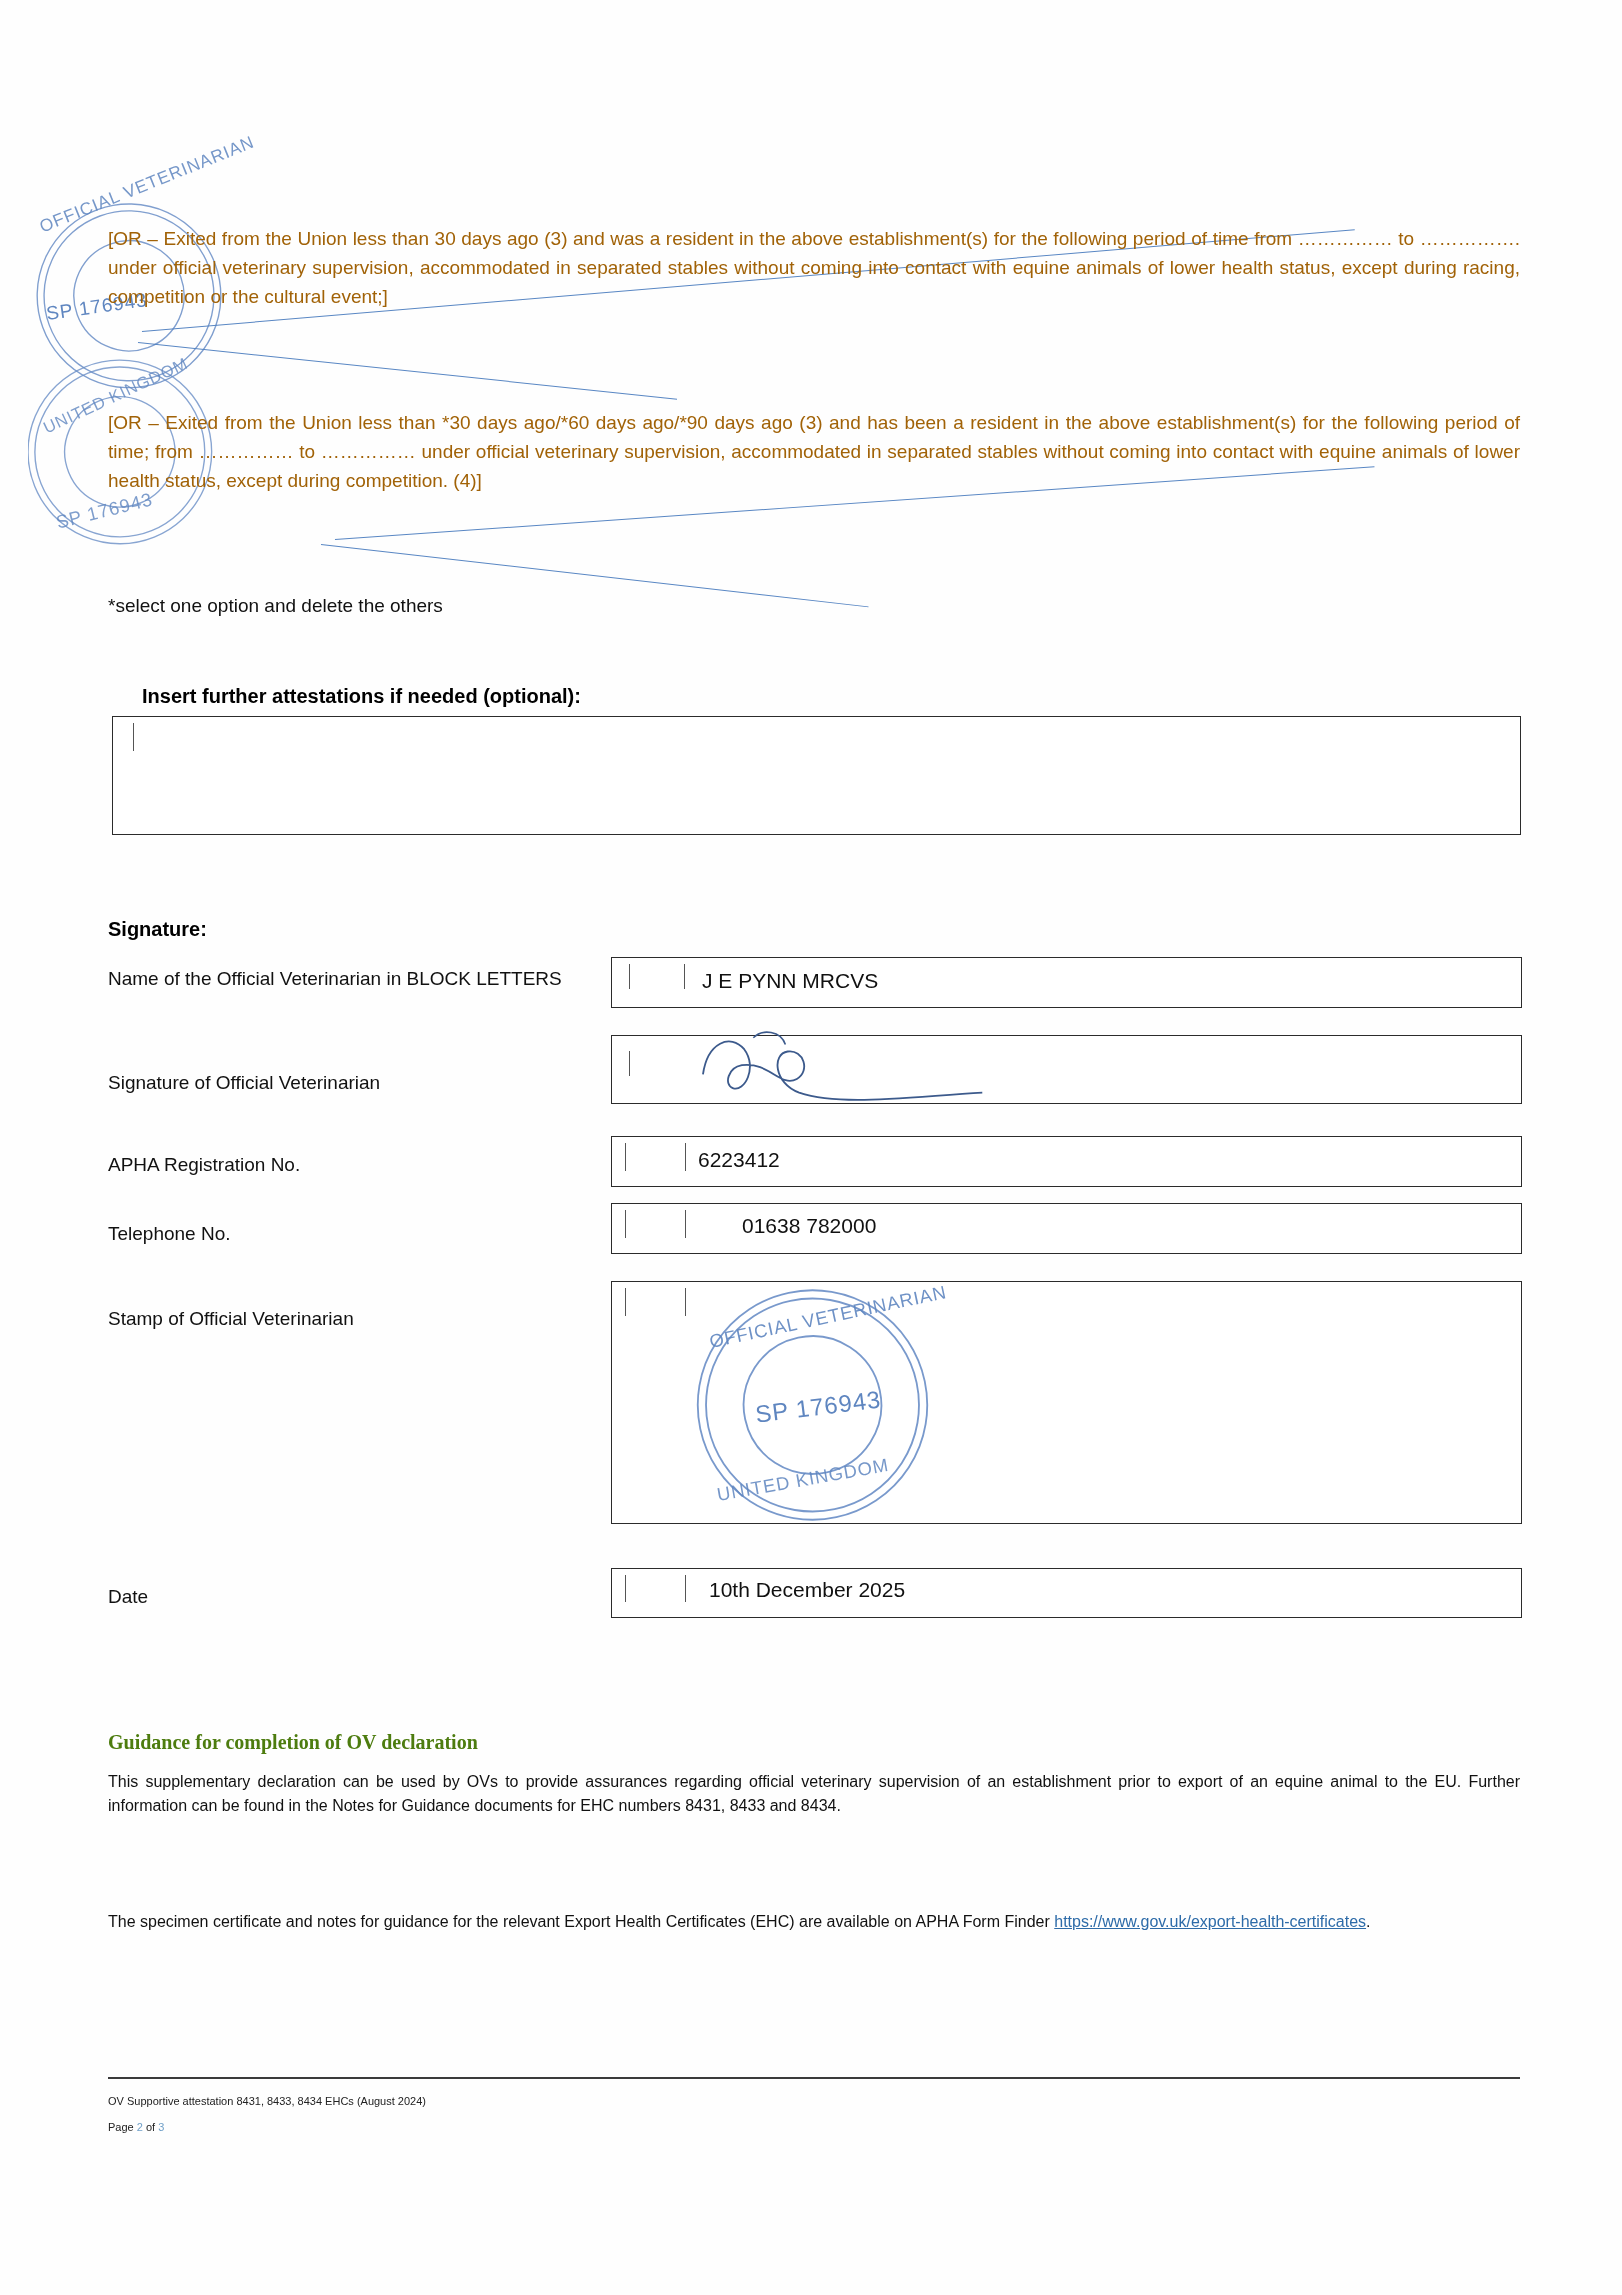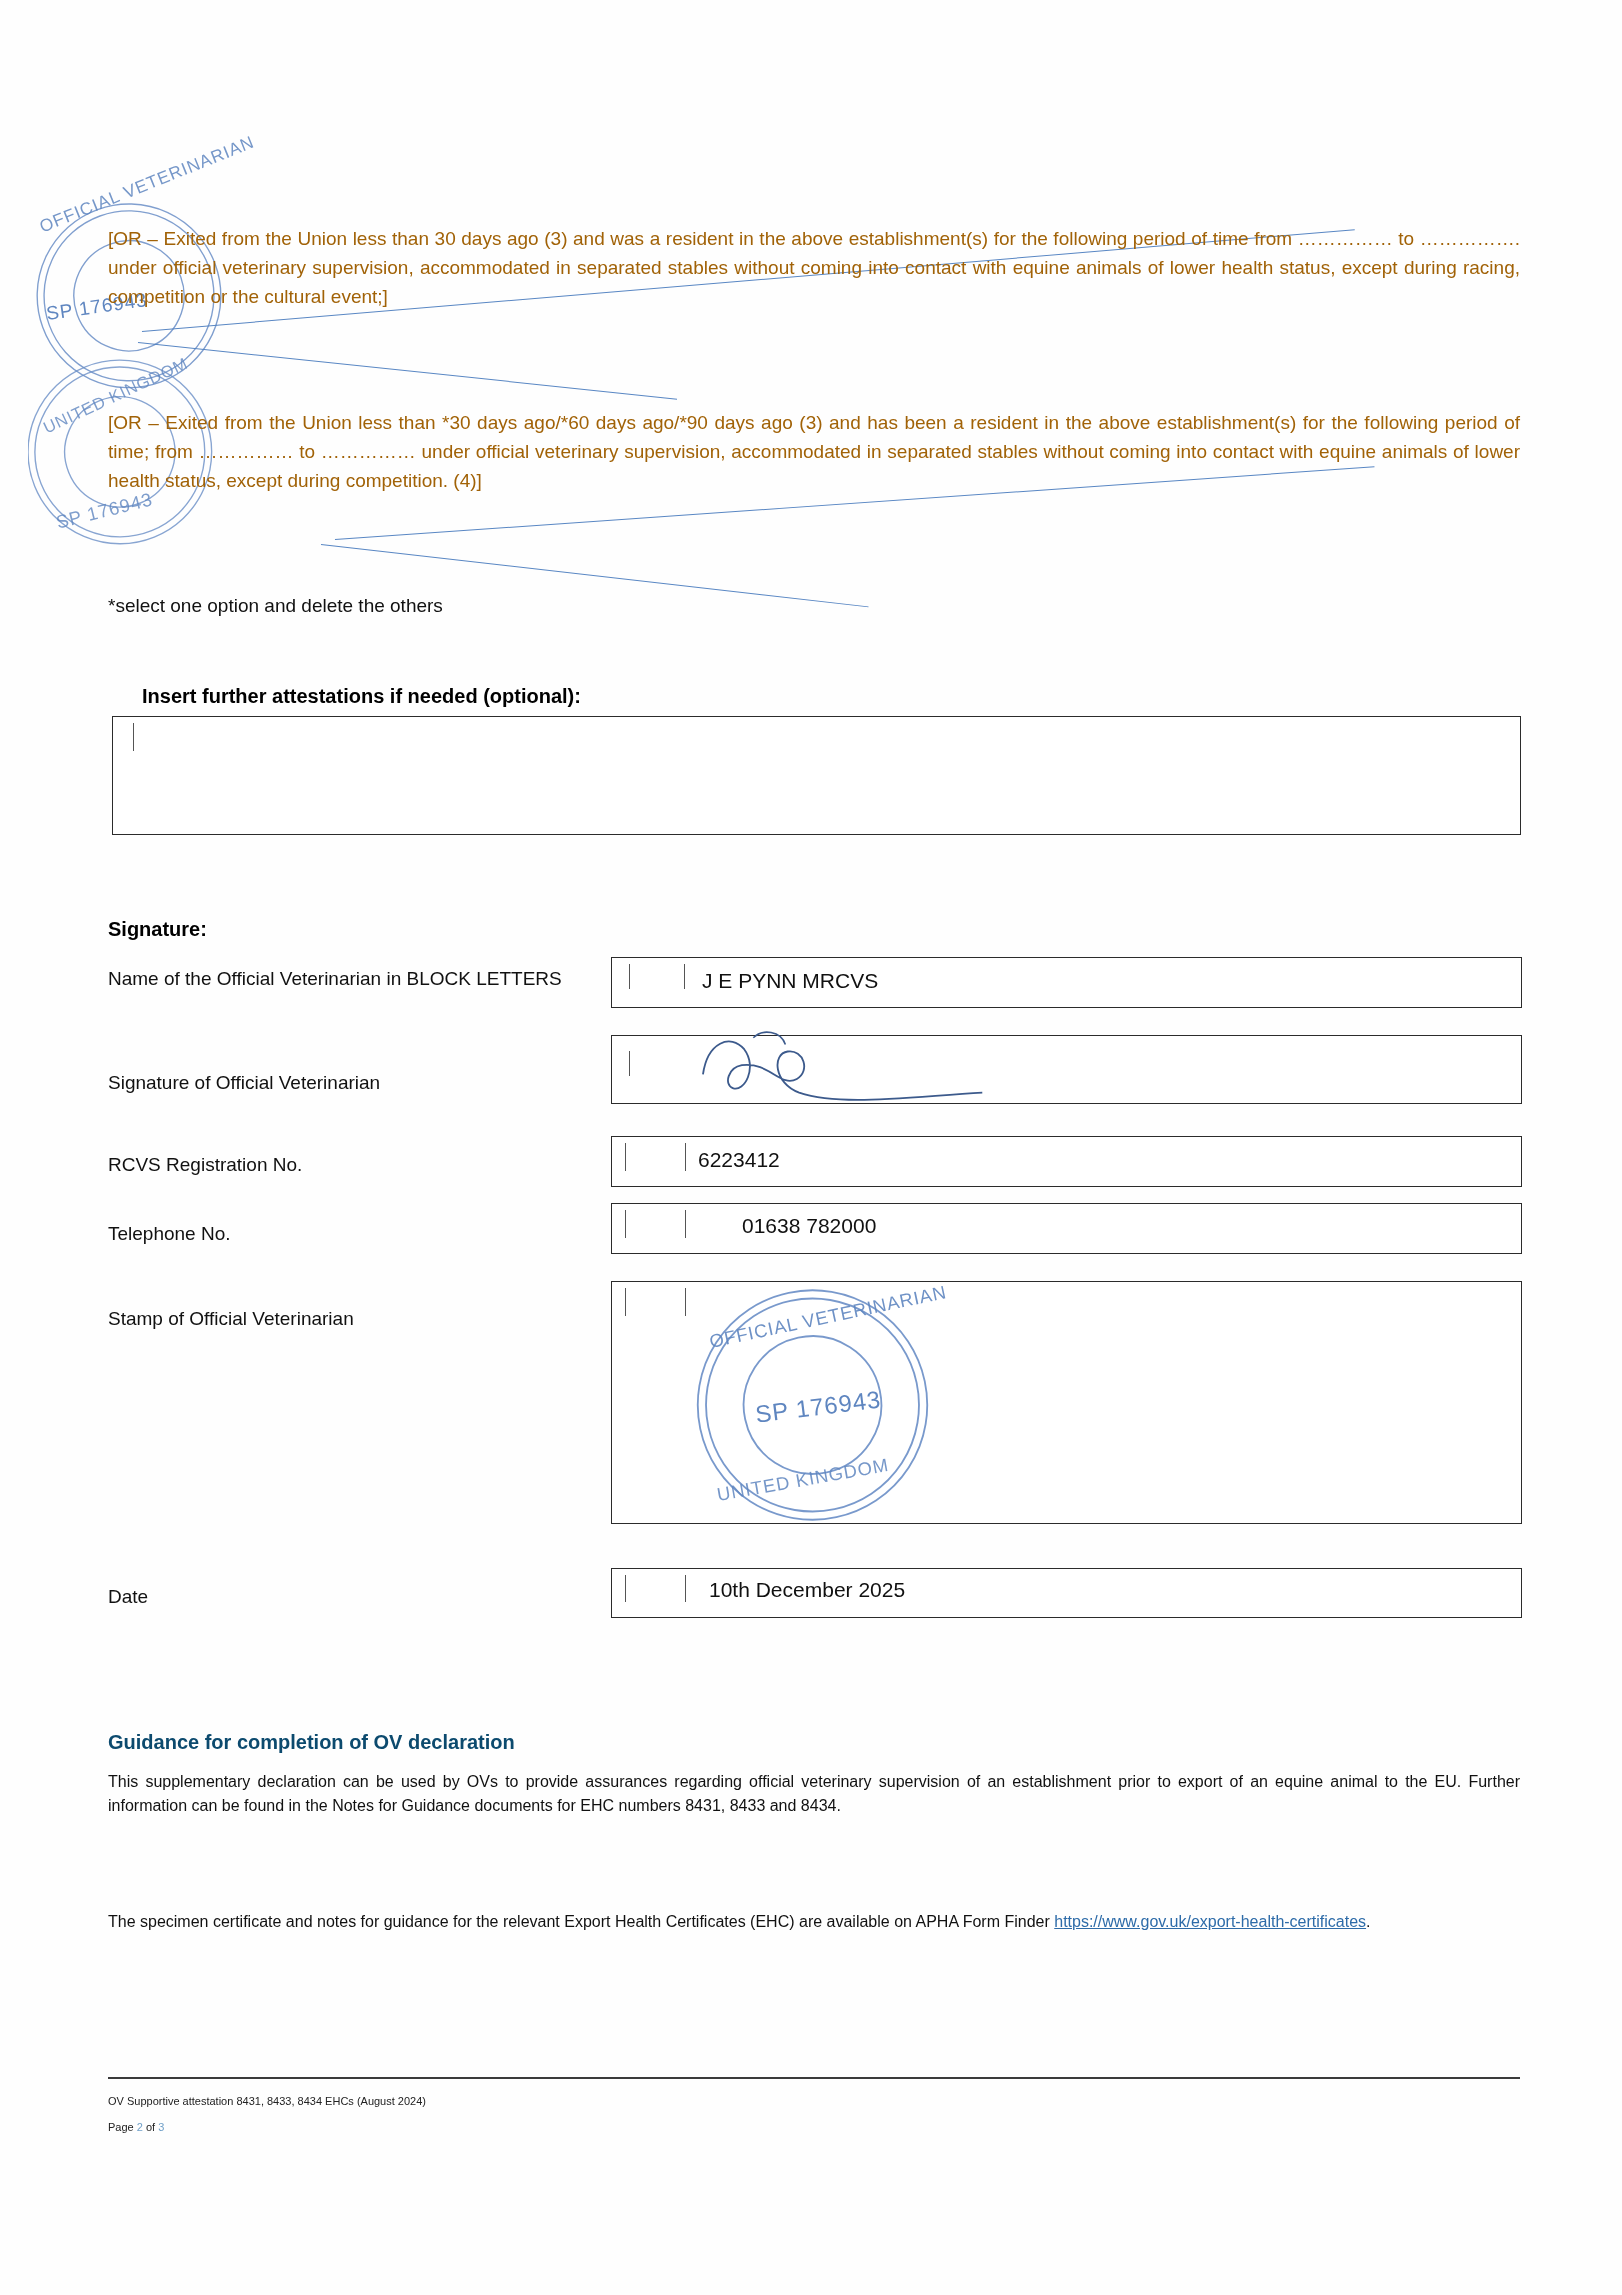--- a/index.html
+++ b/index.html
@@ -64,21 +64,22 @@
   .tick {
     position: absolute;
     width: 1.4px;
     background: #555;
   }
 
   .guidance-title {
     position: absolute;
     font-size: 20px;
     font-weight: bold;
-    color: #0c4a6e;
+    color: #4d7c0f;
+    font-family: Liberation Serif, serif;
   }
   .guidance-para {
     position: absolute;
     font-size: 16px;
     line-height: 1.52;
     text-align: justify;
     color: #111;
   }
   a.link {
     color: #2d6ba8;
@@ -171,21 +172,21 @@
   <div class="field-value" style="left:702px; top:969px;">J E PYNN MRCVS</div>
 
   <div class="label" style="left:108px; top:1070px; width:468px;">Signature of Official Veterinarian</div>
   <div class="field-box" style="left:611px; top:1035px; width:911px; height:69px;"></div>
   <div class="tick" style="left:629px; top:1051px; height:25px;"></div>
   <svg class="handwriting" style="left:689px; top:1024px;" width="321" height="87" viewBox="0 0 700 190">
     <path d="M30 110 C 40 40, 90 20, 120 55 C 150 95, 120 150, 95 140 C 75 132, 85 95, 115 90 C 175 82, 200 140, 235 120 C 265 103, 250 55, 215 60 C 180 65, 185 130, 240 150 C 330 180, 470 160, 640 150" fill="none" stroke="#3c5a8c" stroke-width="4"></path>
     <path d="M140 30 C 160 10, 200 15, 210 45" fill="none" stroke="#3c5a8c" stroke-width="3.5"></path>
   </svg>
 
-  <div class="label" style="left:108px; top:1152px; width:468px;">RCVS Registration No.</div>
+  <div class="label" style="left:108px; top:1152px; width:468px;">APHA Registration No.</div>
   <div class="field-box" style="left:611px; top:1136px; width:911px; height:51px;"></div>
   <div class="tick" style="left:625px; top:1143px; height:27.5px;"></div>
   <div class="tick" style="left:685px; top:1143px; height:27.5px;"></div>
   <div class="field-value" style="left:660px; top:1148px;margin-left:38px;">6223412</div>
 
   <div class="label" style="left:108px; top:1221px; width:468px;">Telephone No.</div>
   <div class="field-box" style="left:611px; top:1203px; width:911px; height:51px;"></div>
   <div class="tick" style="left:625px; top:1210px; height:27.5px;"></div>
   <div class="tick" style="left:685px; top:1210px; height:27.5px;"></div>
   <div class="field-value" style="left:742px; top:1214px;">01638 782000</div>

